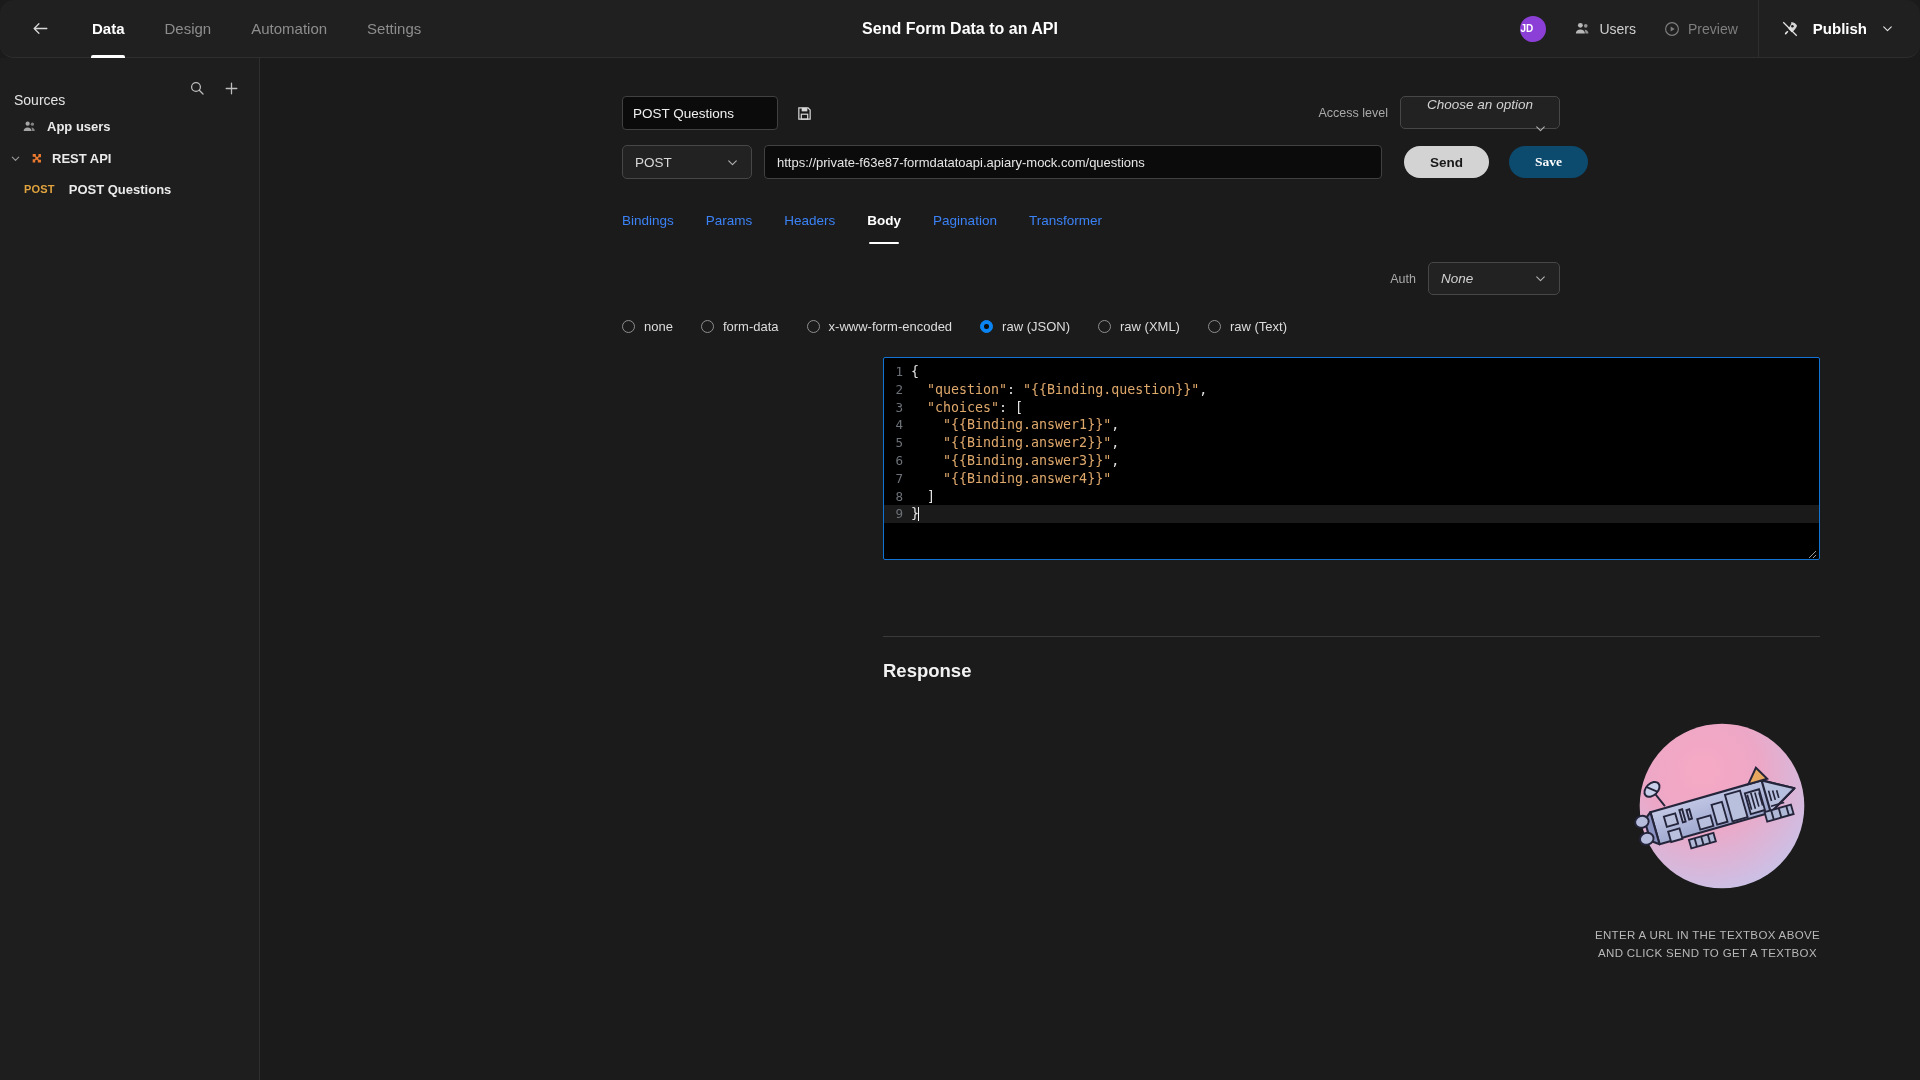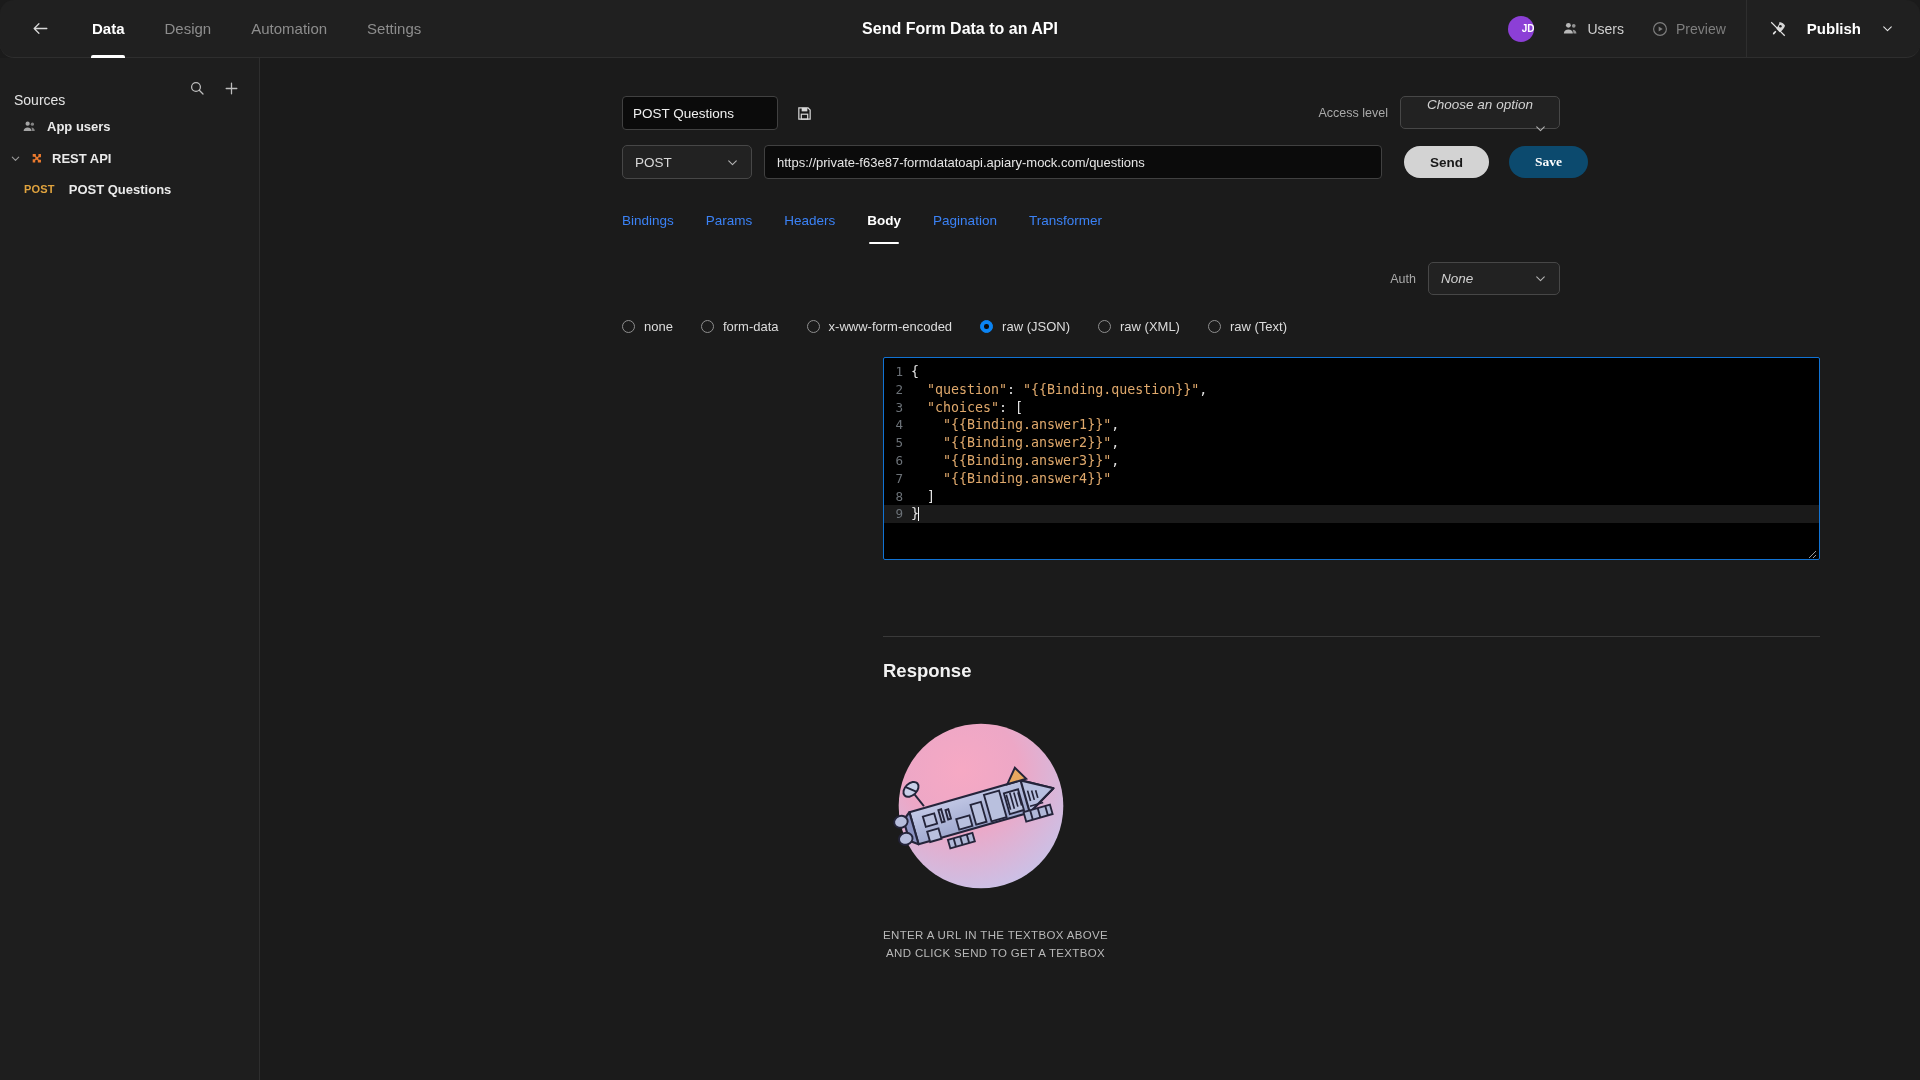--- a/index.html
+++ b/index.html
@@ -41,33 +41,33 @@
     display: flex; align-items: center; justify-content: center;
     font-size: 16px; font-weight: 700; color: #ffffff;
     pointer-events: none;
   }
   .topbar-right {
     margin-left: auto; display: flex; align-items: center; height: 58px;
   }
   .avatar {
     width: 26px; height: 26px; border-radius: 50%;
     background: #8c3fd6;
-    display: flex; align-items: center; justify-content: flex-end;
+    display: flex; align-items: center; justify-content: flex-start;
     font-size: 10px; font-weight: 700; color: #ffffff;
     cursor: pointer;
   }
   .tb-item {
     display: flex; align-items: center; gap: 8px;
     padding: 0 14px; height: 58px; cursor: pointer;
     font-size: 14px; color: #cfcfcf;
   }
   .tb-item.dim { color: #7e7e7e; }
   .tb-divider { width: 1px; height: 58px; background: #2e2e2e; margin: 0 6px; }
   .publish {
-    display: flex; align-items: center; gap: 20px;
+    display: flex; align-items: center; gap: 14px;
     padding: 0 26px 0 16px; height: 56px; cursor: pointer;
     font-size: 15px; font-weight: 700; color: #ffffff;
   }
 
   
   .sidebar {
     position: absolute; top: 58px; left: 0;
     width: 260px; height: 1022px;
     background: #1e1e1e;
     border-right: 1px solid #2e2e2e;
@@ -205,21 +205,21 @@
     position: absolute; left: 622px; top: 578px;
     width: 937px; height: 1px; background: #3a3a3a;
   }
   .resp-title {
     position: absolute; left: 622px; top: 602px;
     font-size: 18.5px; font-weight: 700; color: #f2f2f2;
   }
 
   .empty-state {
     position: absolute; left: 622px; top: 650px; width: 937px;
-    display: flex; flex-direction: column; align-items: flex-start;
+    display: flex; flex-direction: column; align-items: flex-end;
   }
   .empty-caption {
     margin-top: 22px; text-align: center;
     font-size: 11.5px; letter-spacing: .35px; color: #b8b8b8; line-height: 18px;
   }
 </style>
 </head>
 <body>
 
 <div class="topbar">

